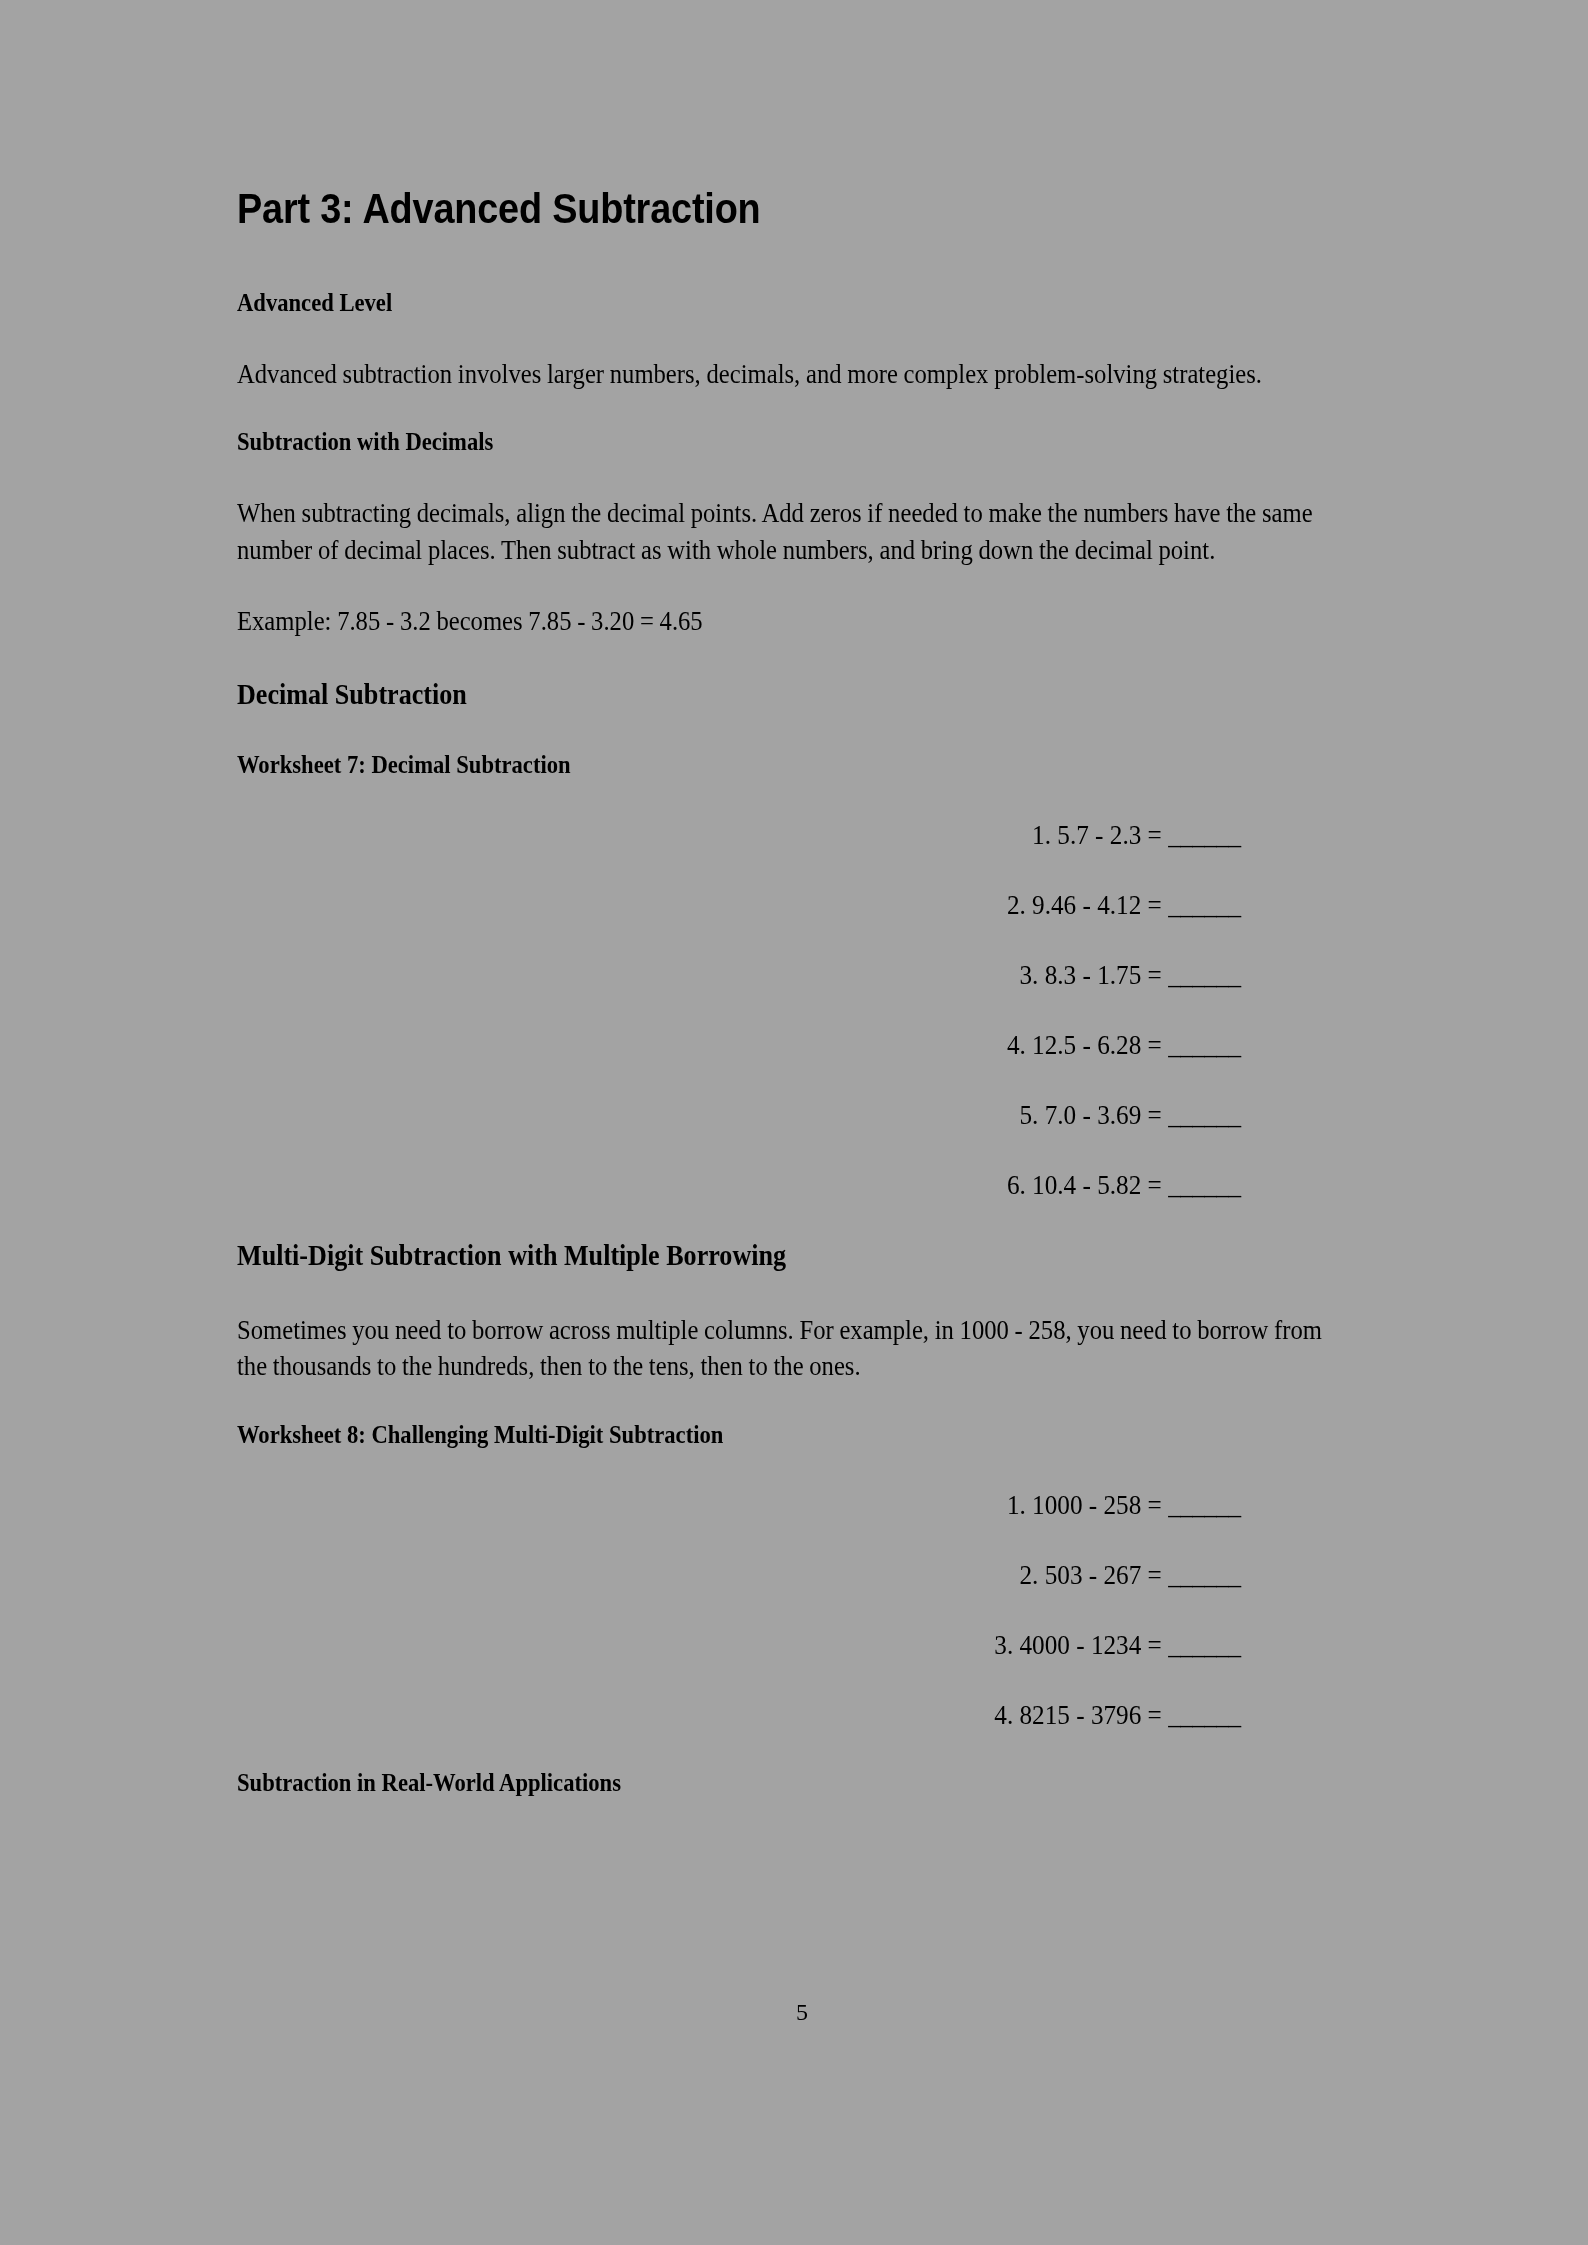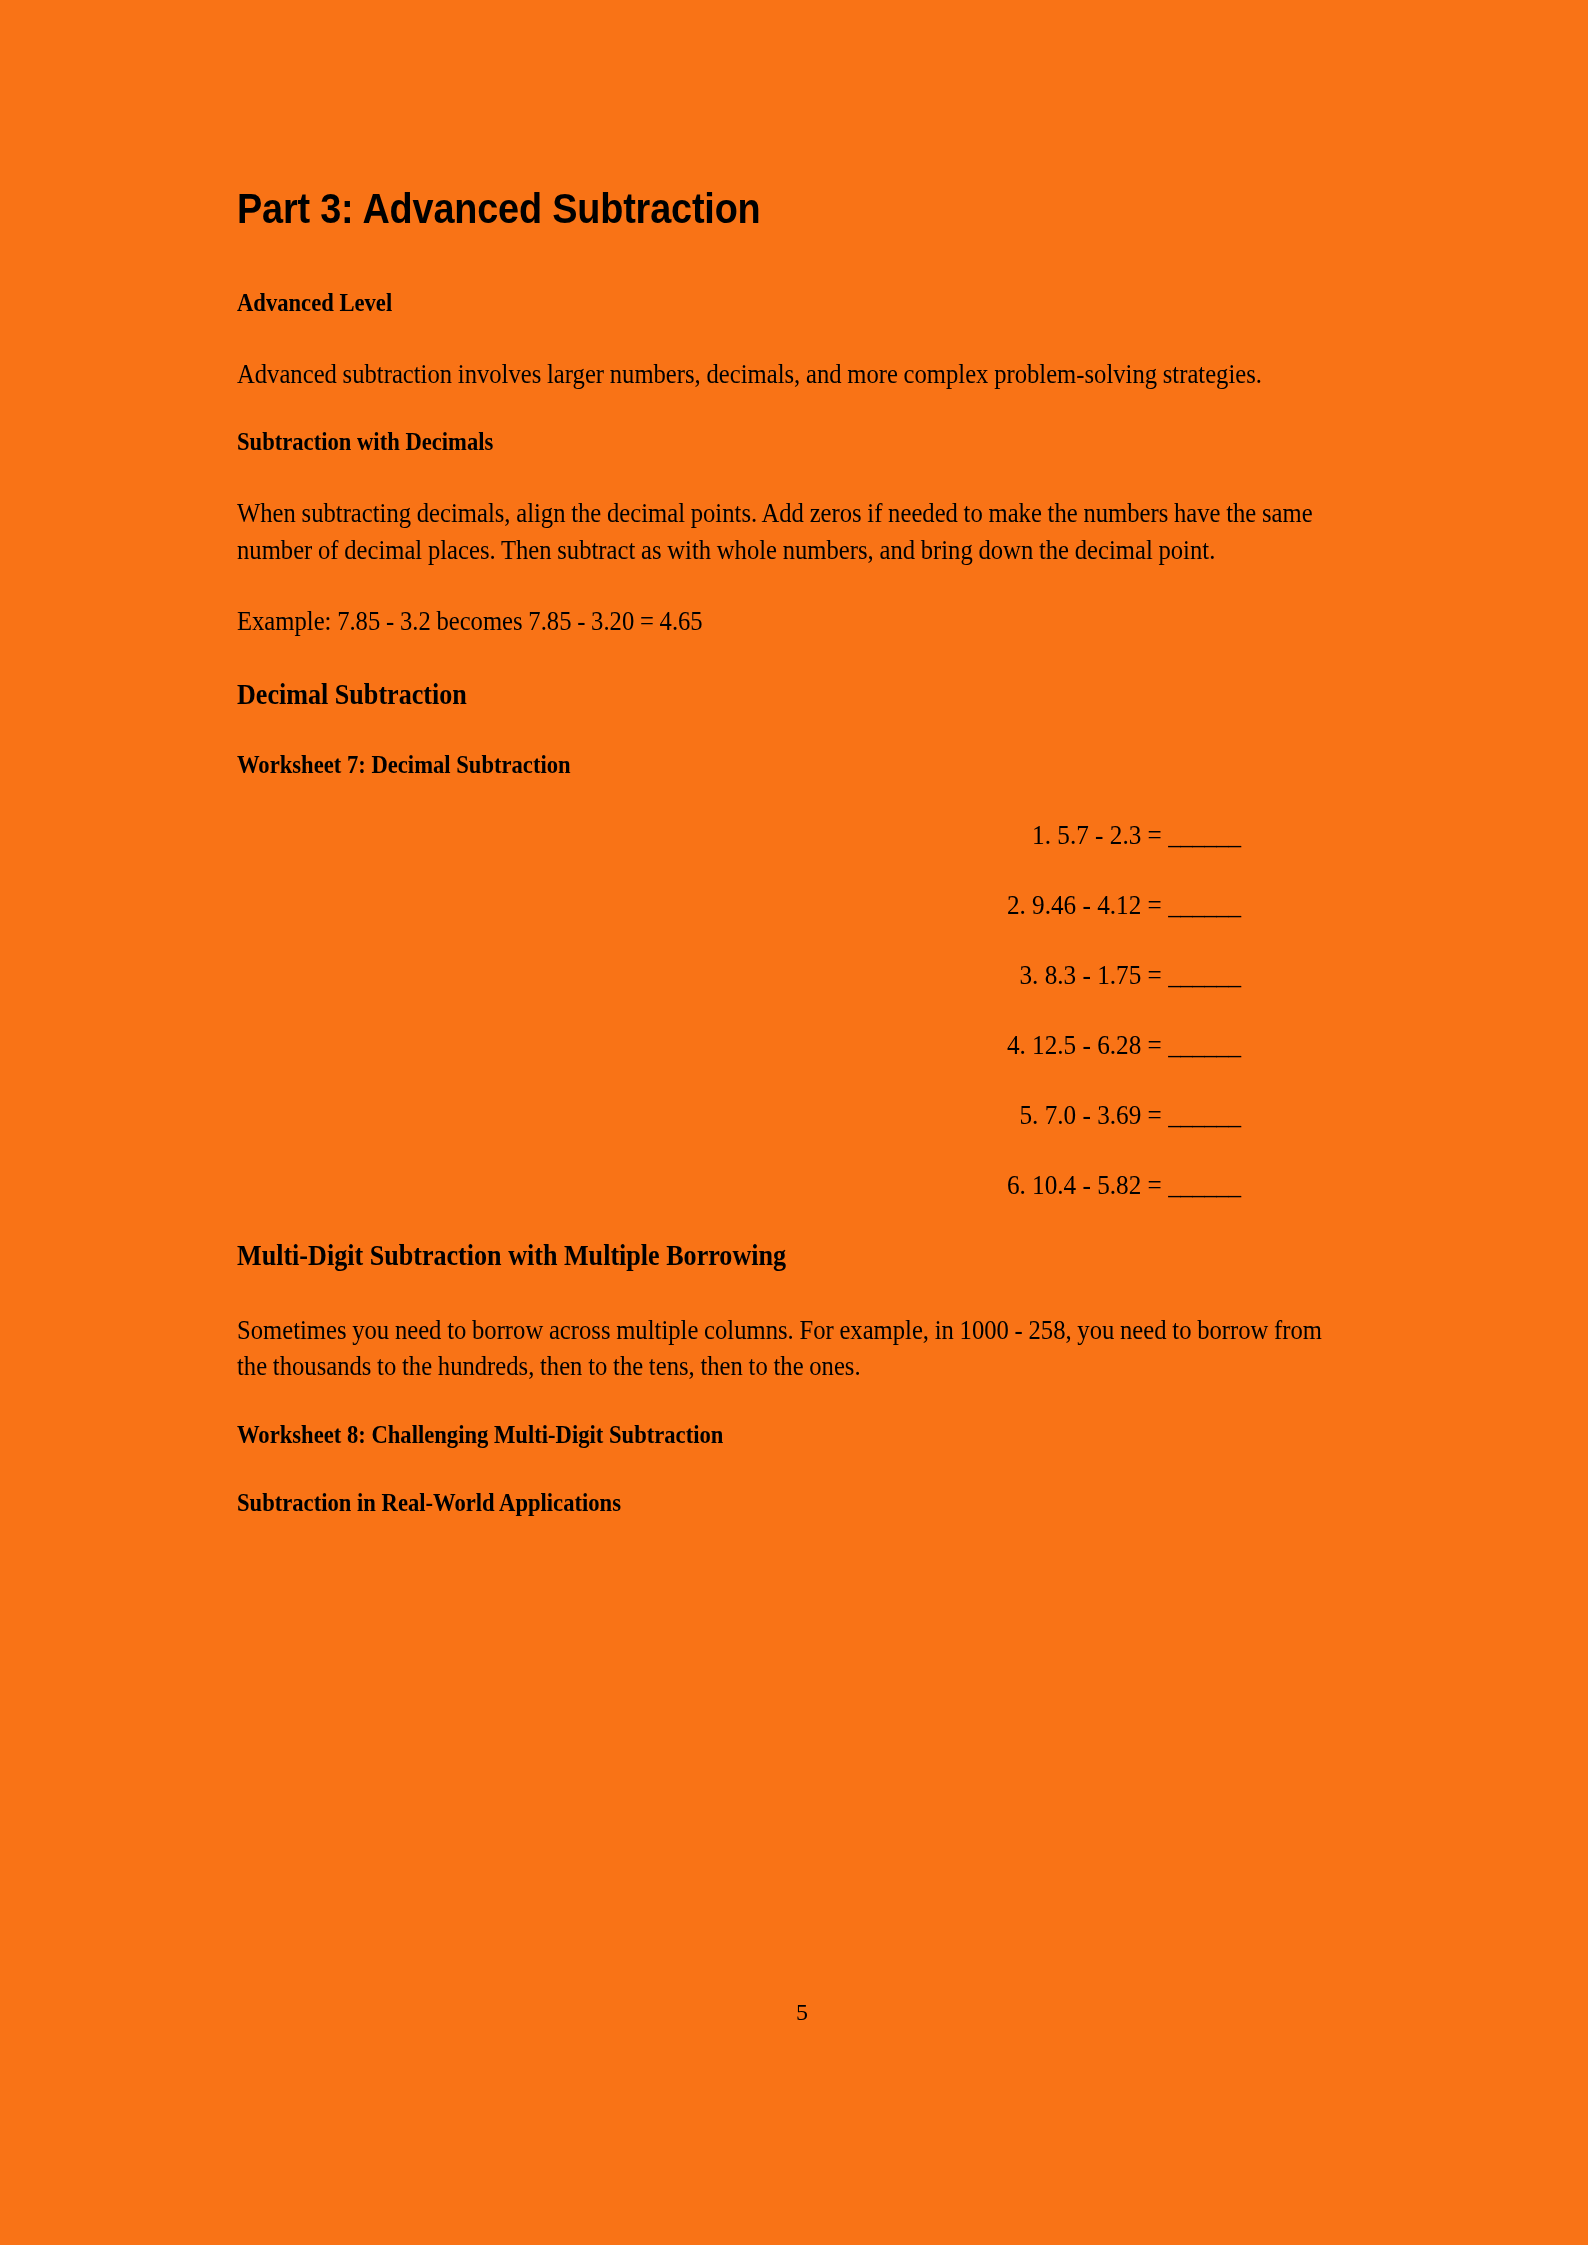--- a/index.html
+++ b/index.html
@@ -5,21 +5,21 @@
 <style>
   html, body {
     margin: 0;
     padding: 0;
     background: #ffffff;
   }
   .page {
     position: relative;
     width: 1588px;
     height: 2245px;
-    background: #f97316;
+    background: #a3a3a3;
     margin: 0 auto;
     overflow: hidden;
     box-sizing: border-box;
   }
   .content {
     position: absolute;
     left: 237px;
     top: 186px;
     width: 1115px;
   }
@@ -146,20 +146,26 @@
       <li class="problem"><span>5. 7.0 - 3.69 = </span><span class="blank">______</span></li>
       <li class="problem"><span>6. 10.4 - 5.82 = </span><span class="blank">______</span></li>
     </ol>
 
     <h2 class="h-major">Multi-Digit Subtraction with Multiple Borrowing</h2>
 
     <p class="para">Sometimes you need to borrow across multiple columns. For example, in 1000 - 258, you need to borrow from the thousands to the hundreds, then to the tens, then to the ones.</p>
 
     <h3 class="h-minor">Worksheet 8: Challenging Multi-Digit Subtraction</h3>
 
+    <ol class="problem-list">
+      <li class="problem"><span>1. 1000 - 258 = </span><span class="blank">______</span></li>
+      <li class="problem"><span>2. 503 - 267 = </span><span class="blank">______</span></li>
+      <li class="problem"><span>3. 4000 - 1234 = </span><span class="blank">______</span></li>
+      <li class="problem"><span>4. 8215 - 3796 = </span><span class="blank">______</span></li>
+    </ol>
 
     <h3 class="h-minor">Subtraction in Real-World Applications</h3>
 
   </div>
 
   <div class="page-number">
     <span>5</span>
   </div>
 </div>
 

